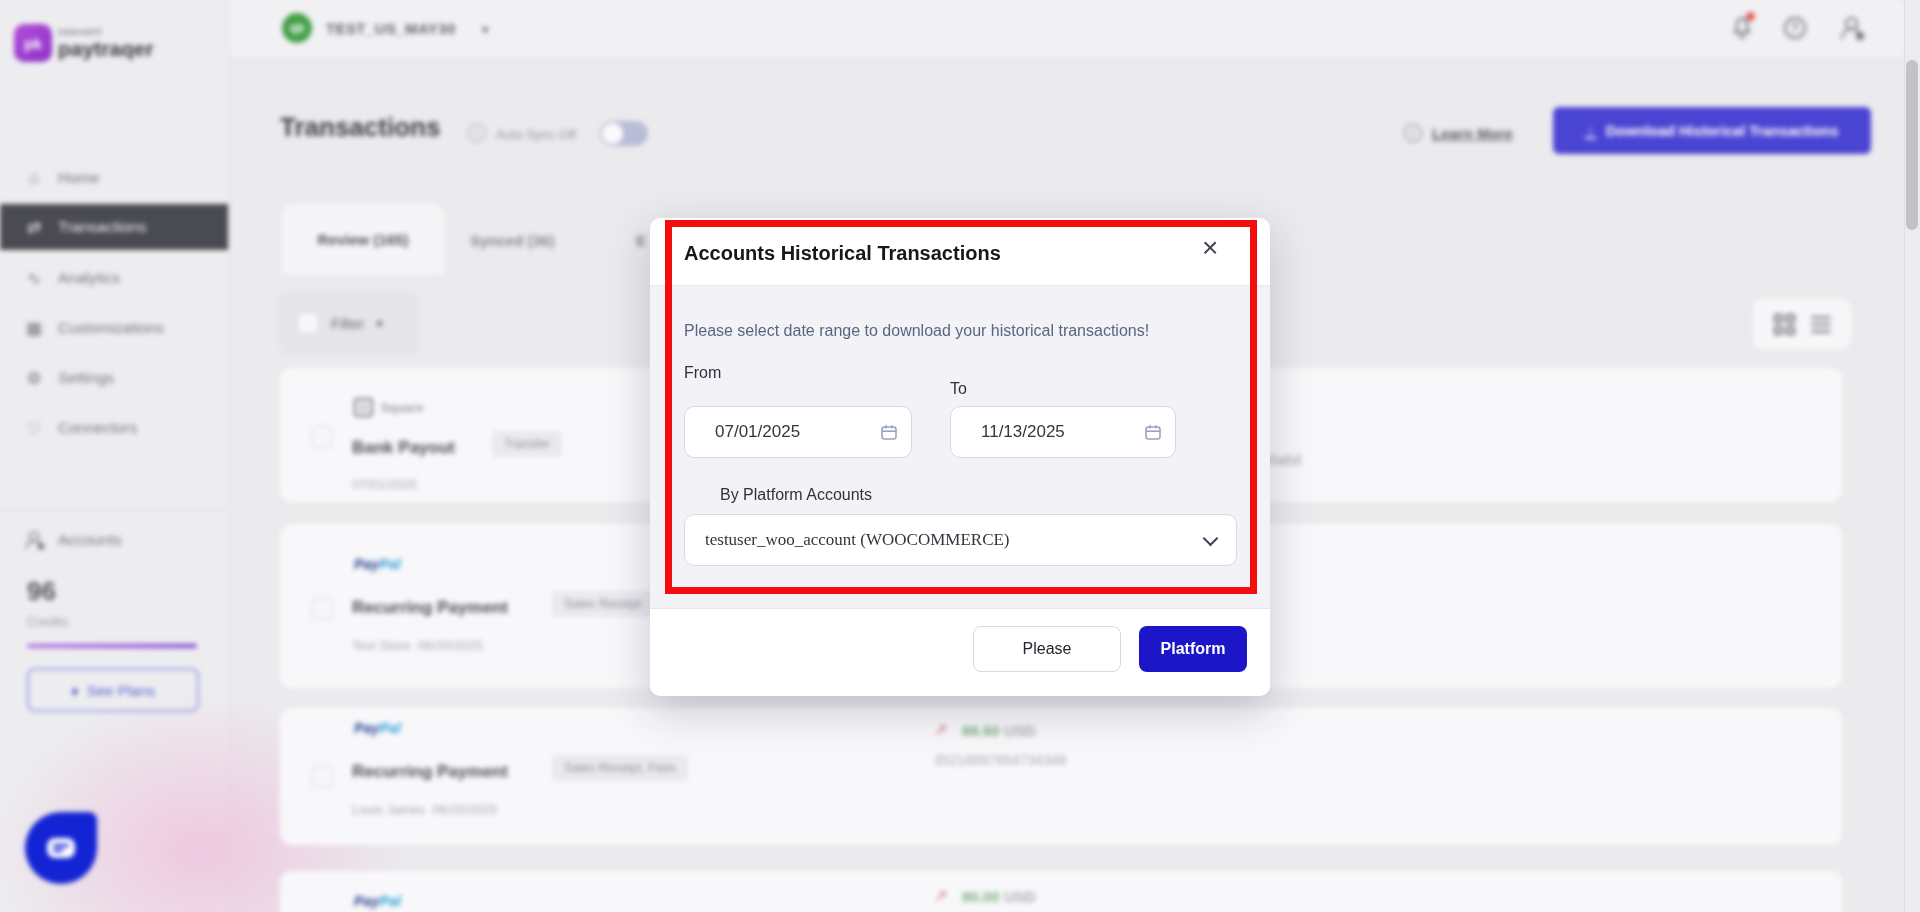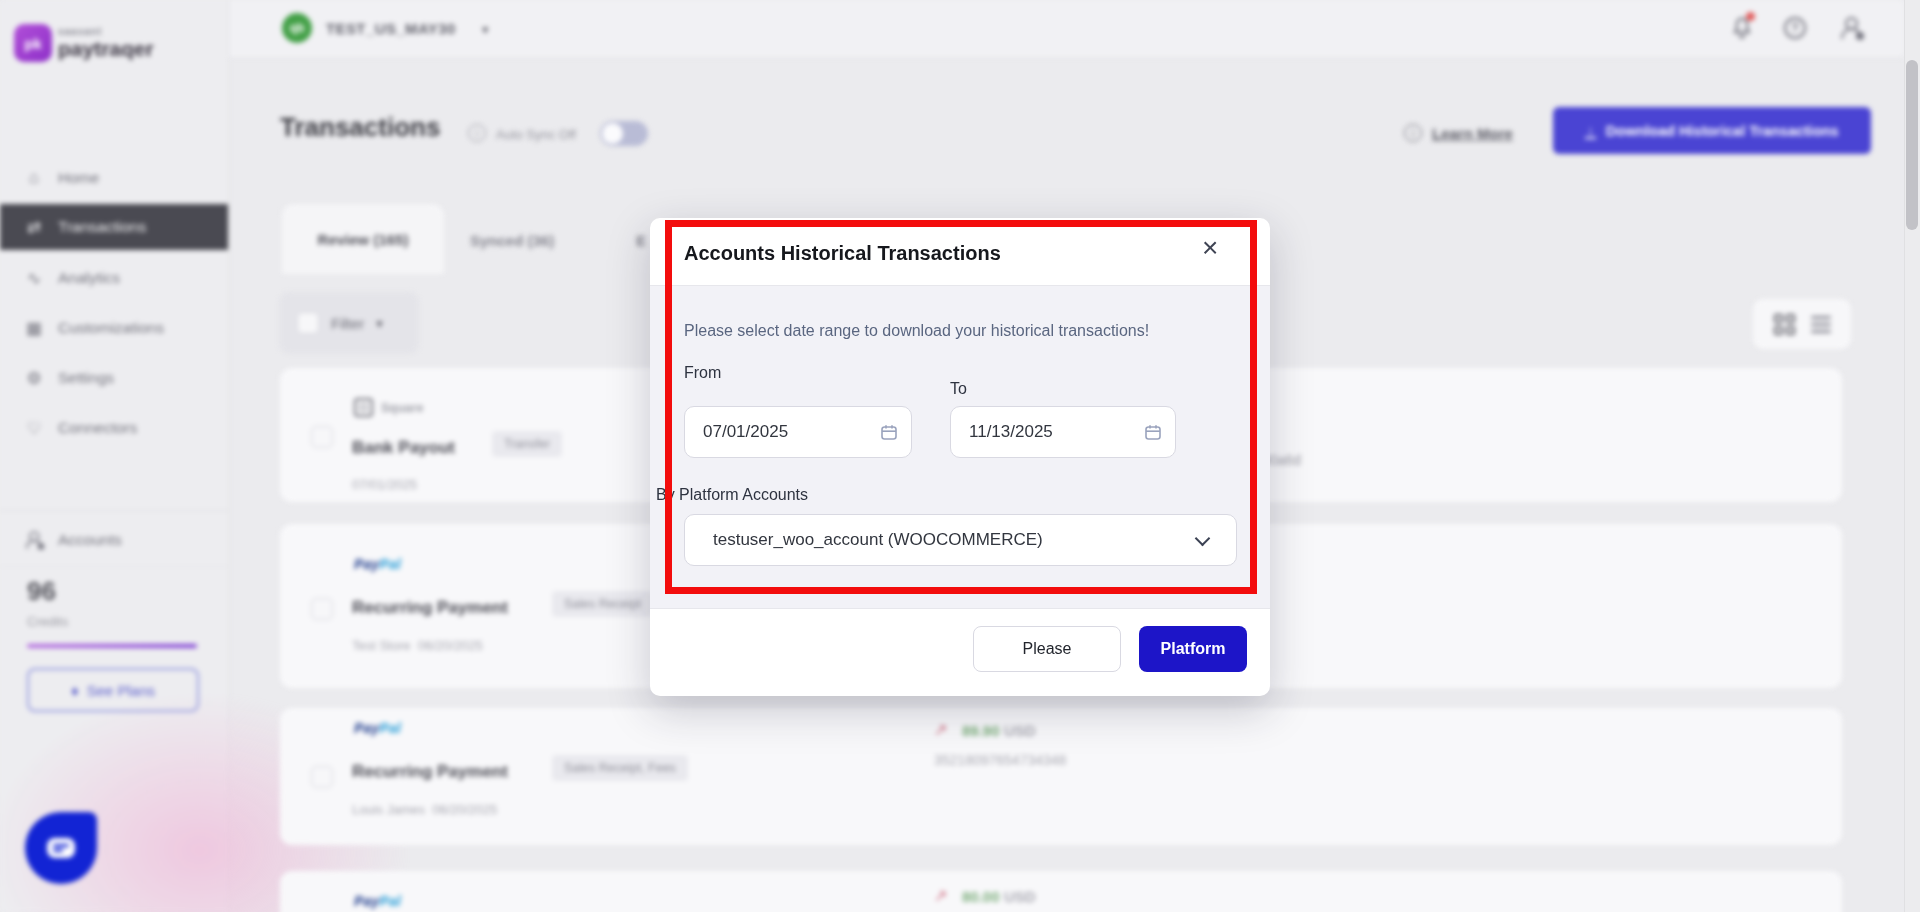--- a/index.html
+++ b/index.html
@@ -95,26 +95,26 @@
   
   .modal{left:650px;top:218px;width:620px;height:478px;background:#fff;border-radius:10px;
          box-shadow:0 14px 44px rgba(30,30,60,.22);}
   .modal-title{left:684px;top:242px;font-size:20px;font-weight:bold;color:#16181d;}
   .modal-close{left:1202px;top:234px;font-size:28px;color:#3f4454;line-height:28px;}
   .modal-hr{left:650px;top:285px;width:620px;height:1px;background:#e7e7ec;}
   .modal-body{left:650px;top:286px;width:620px;height:322px;background:#f2f2f7;}
   .modal-msg{left:684px;top:322px;font-size:16px;color:#5a6680;}
   .field-label{font-size:16px;color:#2e3340;}
   .date-input{background:#fff;border:1px solid #d9d9e2;border-radius:10px;box-sizing:border-box;
-              height:52px;font-size:17px;color:#32363f;padding:0 40px 0 18px;
+              height:52px;font-size:17px;color:#32363f;padding:0 40px 0 30px;
               font-family:"Liberation Sans",sans-serif;width:100%;}
   .cal-ic{position:absolute;right:14px;top:17px;}
   .select-box{left:684px;top:514px;width:553px;height:52px;background:#fff;border:1px solid #d9d9e2;
               border-radius:10px;box-sizing:border-box;display:flex;align-items:center;
-              justify-content:space-between;padding:0 28px;font-size:17px;color:#32363f;}
+              justify-content:space-between;padding:0 20px;font-size:17px;color:#32363f;font-family:Liberation Serif, serif;}
   .chev{width:9px;height:9px;border-right:2px solid #3c4254;border-bottom:2px solid #3c4254;
         transform:rotate(45deg);margin-top:-4px;}
   .modal-footer-hr{left:650px;top:608px;width:620px;height:1px;background:#e7e7ec;}
   .btn-cancel{left:973px;top:626px;width:148px;height:46px;background:#fff;border:1px solid #d9d9e2;
               border-radius:8px;display:flex;align-items:center;justify-content:center;
               font-size:16px;color:#22252d;box-sizing:border-box;}
   .btn-download{left:1139px;top:626px;width:108px;height:46px;background:#1d15c8;border-radius:8px;
                 display:flex;align-items:center;justify-content:center;font-size:16px;
                 font-weight:bold;color:#fff;}
   .red-box{left:665px;top:220px;width:592px;height:374px;border:7px solid #f30d0d;
@@ -309,21 +309,21 @@
     <span class="cal-ic">
       <svg width="18" height="18" viewBox="0 0 18 18" fill="none" stroke="#9aa3bd" stroke-width="1.6">
         <rect x="2" y="4" width="14" height="12" rx="2.5"></rect>
           <line x1="2" y1="8.2" x2="16" y2="8.2"></line>
         <line x1="6" y1="2.2" x2="6" y2="5.4"></line>
           <line x1="12" y1="2.2" x2="12" y2="5.4"></line>
       </svg>
     </span>
   </div>
 
-  <div class="abs field-label" style="left:656px;top:486px;">By Platform Accounts</div>
+  <div class="abs field-label" style="left:720px;top:486px;">By Platform Accounts</div>
   <div class="abs select-box">
     <span>testuser_woo_account (WOOCOMMERCE)</span>
     <span class="chev"></span>
   </div>
 
   <div class="abs modal-footer-hr"></div>
   <div class="abs btn-cancel">Please</div>
   <div class="abs btn-download">Platform</div>
 
   <div class="abs red-box"></div>

